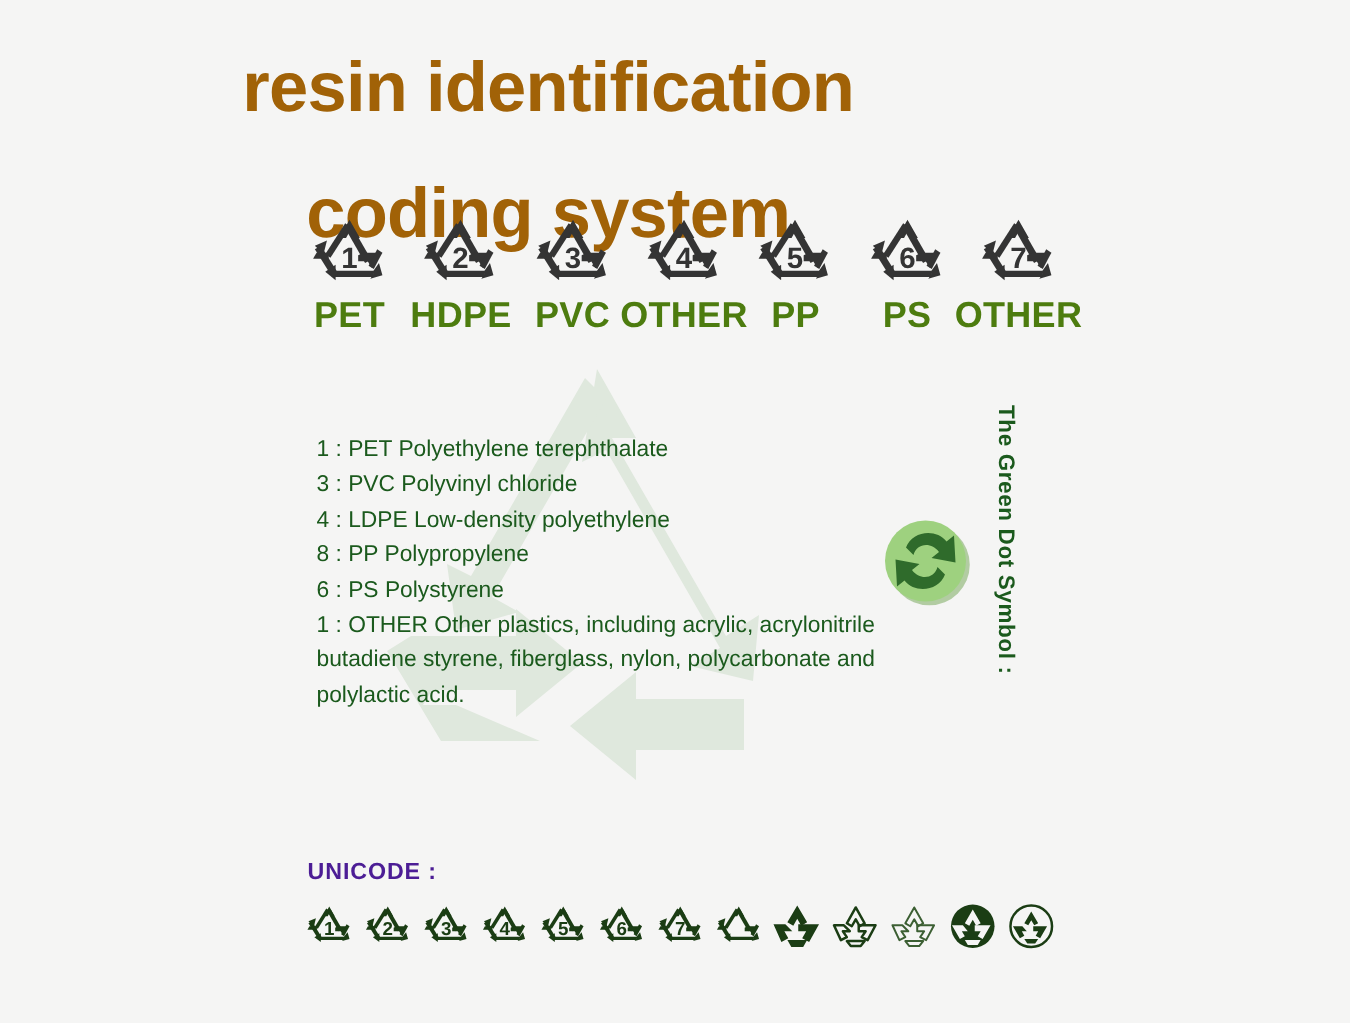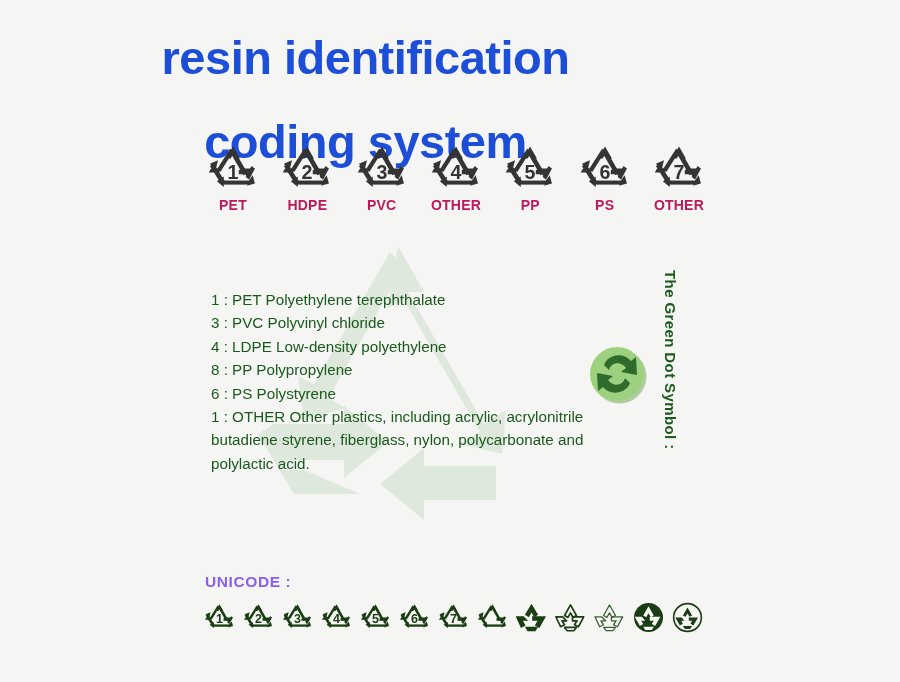--- a/index.html
+++ b/index.html
@@ -31,21 +31,21 @@
     pointer-events: none;
   }
 
   
   .title {
     position: absolute;
     left: 0;
     top: 36px;
     width: 731px;
     text-align: center;
-    color: #1d4ed8;
+    color: #a16207;
     font-weight: bold;
     font-size: 47px;
     line-height: 44px;
     letter-spacing: -0.5px;
   }
   .title .l1 { display: block; }
   .title .l2 { display: block; margin-top: 40px; }
 
   
   .codes-row {
@@ -67,23 +67,23 @@
     width: 58px;
     height: 52px;
     display: block;
   }
   .code-sym text {
     font-family: "Liberation Sans", sans-serif;
     font-weight: bold;
   }
   .code-label {
     margin-top: 2px;
-    color: #be185d;
+    color: #4d7c0f;
     font-weight: bold;
-    font-size: 14px;
+    font-size: 24px;
     letter-spacing: 0.2px;
     white-space: nowrap;
   }
 
   
   .list {
     position: absolute;
     left: 211px;
     top: 288px;
     width: 400px;
@@ -117,21 +117,21 @@
     writing-mode: vertical-rl;
     text-orientation: mixed;
     white-space: nowrap;
   }
 
   
   .unicode-label {
     position: absolute;
     left: 205px;
     top: 573px;
-    color: #8b5cf6;
+    color: #4c1d95;
     font-weight: bold;
     font-size: 15.5px;
     letter-spacing: 0.6px;
   }
   .unicode-row {
     position: absolute;
     left: 203px;
     top: 601px;
     display: flex;
     align-items: center;

